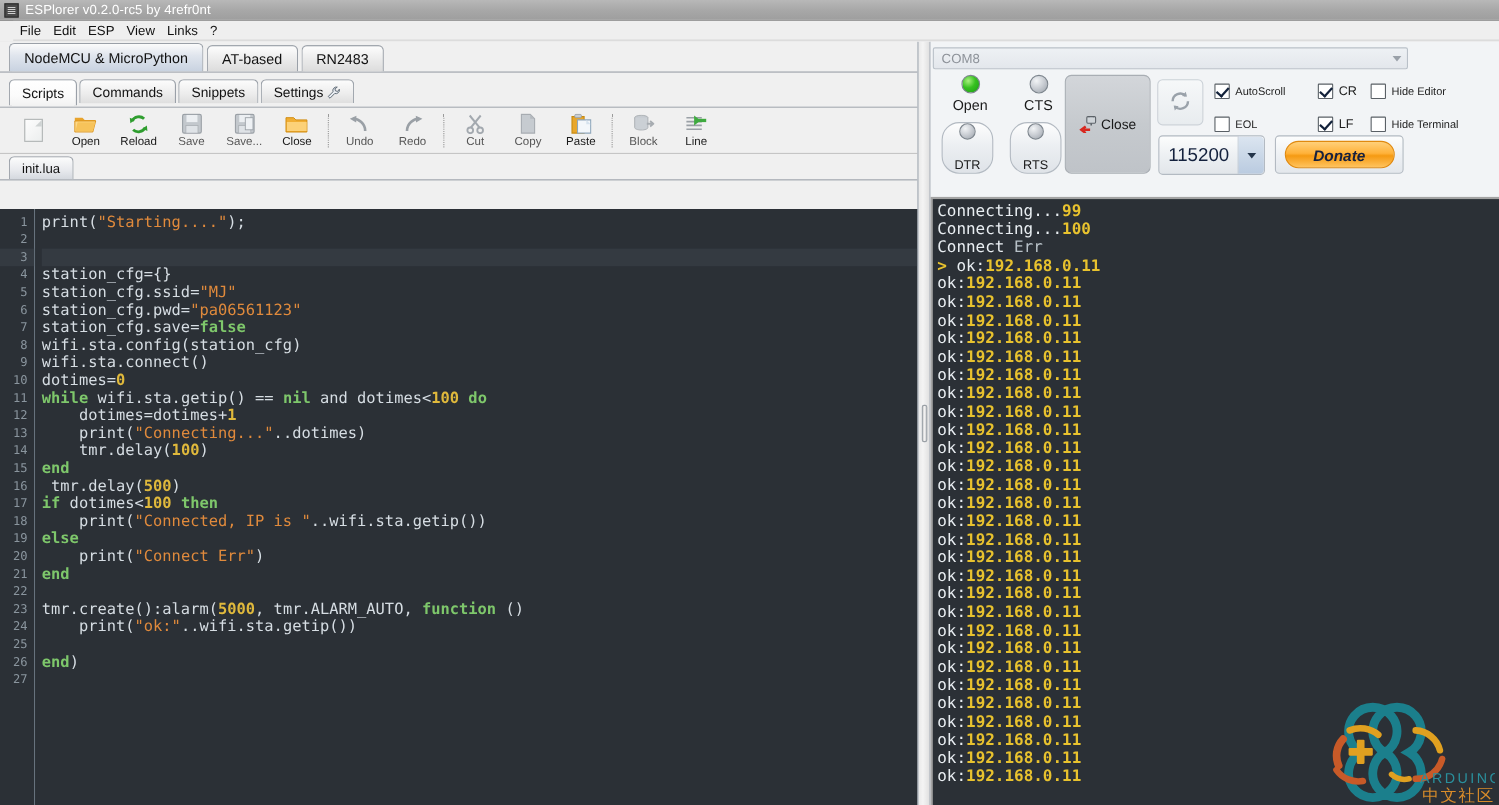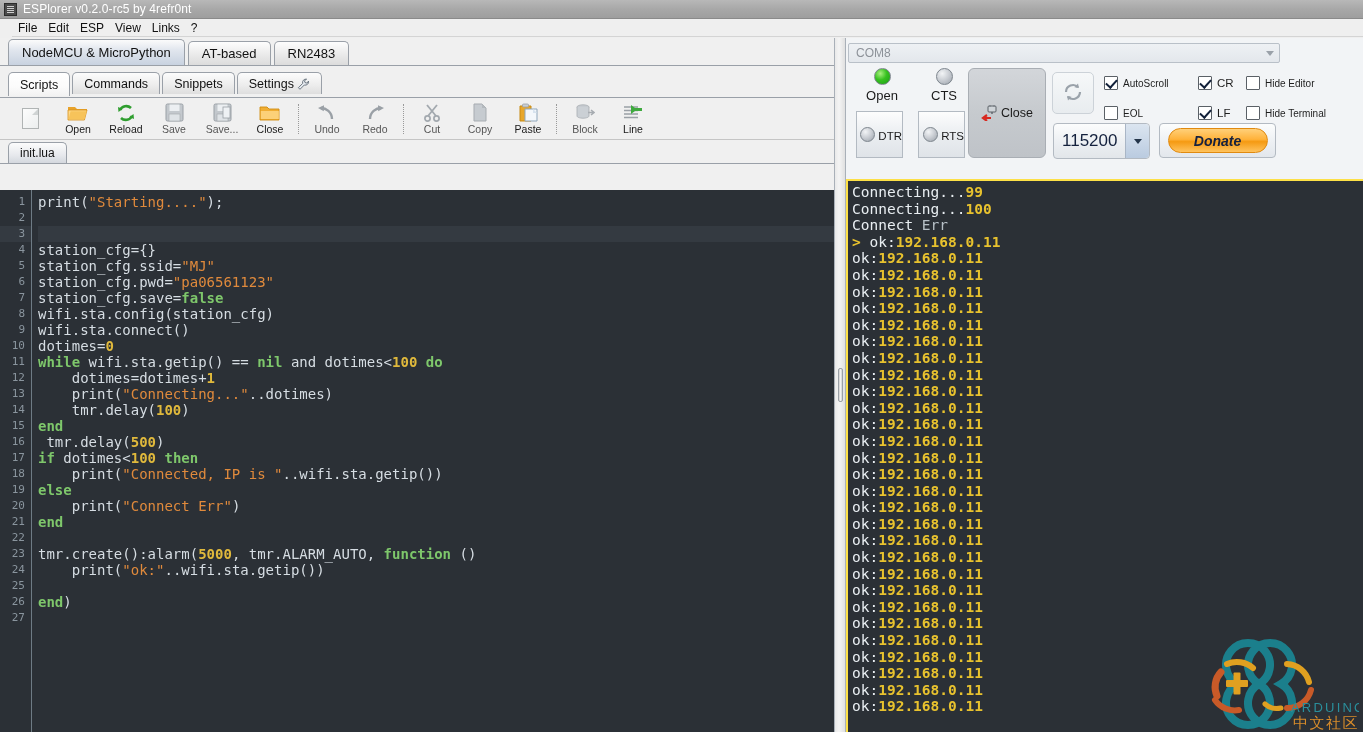--- a/index.html
+++ b/index.html
@@ -258,22 +258,22 @@
     margin: 0 auto;
     border: 1px solid #7d858d;
   }
   .led.on  { background: radial-gradient(circle at 35% 30%, #a8f07e 0%, #37c120 45%, #199d12 100%); }
   .led.off { background: radial-gradient(circle at 35% 30%, #f2f4f6 0%, #c8ccd2 50%, #9aa1a9 100%); }
   .led-lbl { font-size: 13px; color: #1a1a1a; margin-top: 3px; }
 
   .pinbtn {
     position: absolute; width: 47px; height: 47px;
     background: linear-gradient(to bottom,#fdfdfd,#eceff2 45%,#dfe3e8);
-    border: 1px solid #b3bac2; border-radius: 0;
-    display:flex; flex-direction:row; align-items:center; justify-content:flex-end;
+    border: 1px solid #b3bac2; border-radius: 16px;
+    display:flex; flex-direction:column; align-items:center; justify-content:space-between;
     cursor: default;
   }
   .pinbtn .led { width:15px; height:15px; }
   .pinbtn .led-lbl { font-size: 11.5px; margin-top:2px; }
 
   .closebtn {
     position: absolute; left: 122px; top: 2px;
     width: 78px; height: 90px;
     background: linear-gradient(to bottom,#d3d6da,#c6cace 50%,#bfc3c8);
     border: 1px solid #a9aeb4; border-radius: 6px;
@@ -336,21 +336,21 @@
     border: 1px solid #e08a10; border-radius: 13px;
     display:flex; align-items:center; justify-content:center;
     font-size: 14px; font-weight: bold; font-style: italic;
     color: #16213f; cursor: default;
   }
 
   
   .term-outer {
     position: absolute; left: 0; top: 141px;
     width: 517px; height: 553px;
-    background: #fde047;
+    background: #a3a3a3;
     padding: 2px 0 0 2px;
   }
   .term {
     width: 515px; height: 551px;
     background: #2b3036;
     overflow: hidden;
     position: relative;
     padding: 3px 0 0 4px;
   }
   .tline {

